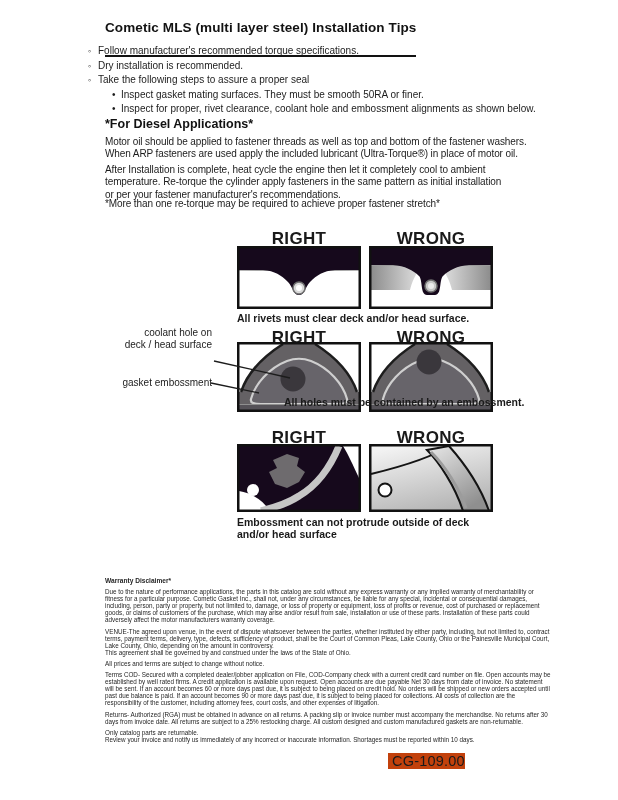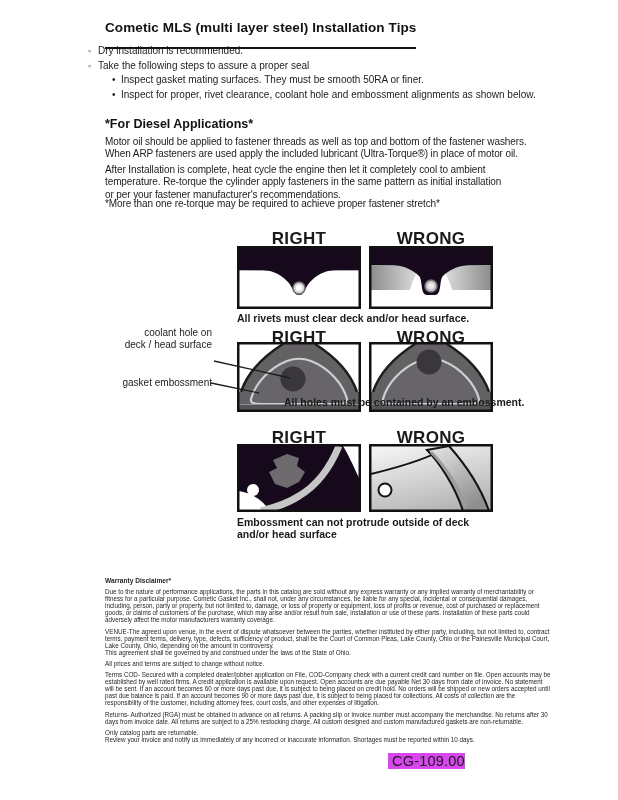--- a/index.html
+++ b/index.html
@@ -5,52 +5,53 @@
   html,body{margin:0;padding:0;background:#e8e8e8;}
   .page{
     position:relative;width:618px;height:800px;background:#ffffff;
     font-family:"Liberation Sans","DejaVu Sans",sans-serif;color:#1f1f1f;
     margin:0 auto;overflow:hidden;
   }
   .abs{position:absolute;}
   .pre{white-space:pre-line;}
   .title{
     left:105px;top:20px;font-size:13.5px;font-weight:bold;color:#121212;
-    border-bottom:2px solid #121212;padding-bottom:12px;letter-spacing:0.1px;
+    border-bottom:2px solid #121212;padding-bottom:20px;letter-spacing:0.1px;
   }
   .bullets{left:88px;top:44px;font-size:10px;line-height:14.5px;color:#1c1c1c;}
   .b-line{white-space:nowrap;}
   .b-marker{display:inline-block;width:10px;font-size:9px;vertical-align:top;}
   .b-sub{padding-left:24px;}
   .b-sub .b-marker{width:9px;font-size:10px;}
   .diesel-h{left:105px;top:117px;font-size:12.5px;font-weight:bold;color:#121212;}
   .body-p{left:105px;font-size:10px;line-height:12.3px;color:#1c1c1c;letter-spacing:-0.1px;}
   .p1{top:136px;}
   .p2{top:164px;}
   .note{top:198px;}
   .dg-label{font-size:17px;font-weight:700;color:#1a1a1a;width:124px;text-align:center;letter-spacing:0.3px;}
   .dg-box{width:124px;}
   .dg-caption{font-size:10.5px;font-weight:700;color:#1a1a1a;line-height:12px;}
   .side-label{font-size:10px;line-height:12px;color:#1c1c1c;text-align:right;width:117px;}
   .warranty{left:105px;top:577px;width:446px;font-size:6.3px;line-height:7.1px;color:#262626;}
   .warranty h4{margin:0 0 3px 0;font-size:6.6px;font-weight:bold;}
   .warranty p{margin:0 0 3px 0;}
   .warranty p.gap{margin-top:4px;}
-  .page-code{left:388px;top:753px;font-size:14.5px;color:#1a1a1a;background:#d946ef;padding-left:4px;letter-spacing:0.2px;}
+  .page-code{left:388px;top:753px;font-size:14.5px;color:#1a1a1a;background:#c2410c;padding-left:4px;letter-spacing:0.2px;}
   .leader{left:0;top:0;pointer-events:none;}
   svg{display:block;}
 </style>
 </head>
 <body>
 
 <div class="page">
 
   <div class="abs title">Cometic MLS (multi layer steel) Installation Tips</div>
 
   <div class="abs bullets">
+    <div class="b-line"><span class="b-marker">◦</span><span>Follow manufacturer's recommended torque specifications.</span></div>
     <div class="b-line"><span class="b-marker">◦</span><span>Dry installation is recommended.</span></div>
     <div class="b-line"><span class="b-marker">◦</span><span>Take the following steps to assure a proper seal</span></div>
     <div class="b-line b-sub"><span class="b-marker">•</span><span>Inspect gasket mating surfaces.  They must be smooth 50RA or finer.</span></div>
     <div class="b-line b-sub"><span class="b-marker">•</span><span>Inspect for proper, rivet clearance, coolant hole and embossment alignments as shown below.</span></div>
   </div>
 
   <div class="abs body-p p1 pre">Motor oil should be applied to fastener threads as well as top and bottom of the fastener washers.
 When ARP fasteners are used apply the included lubricant (Ultra-Torque®) in place of motor oil.</div>
   <div class="abs diesel-h">*For Diesel Applications*</div>
   <div class="abs body-p p2 pre">After Installation is complete, heat cycle the engine then let it completely cool to ambient

